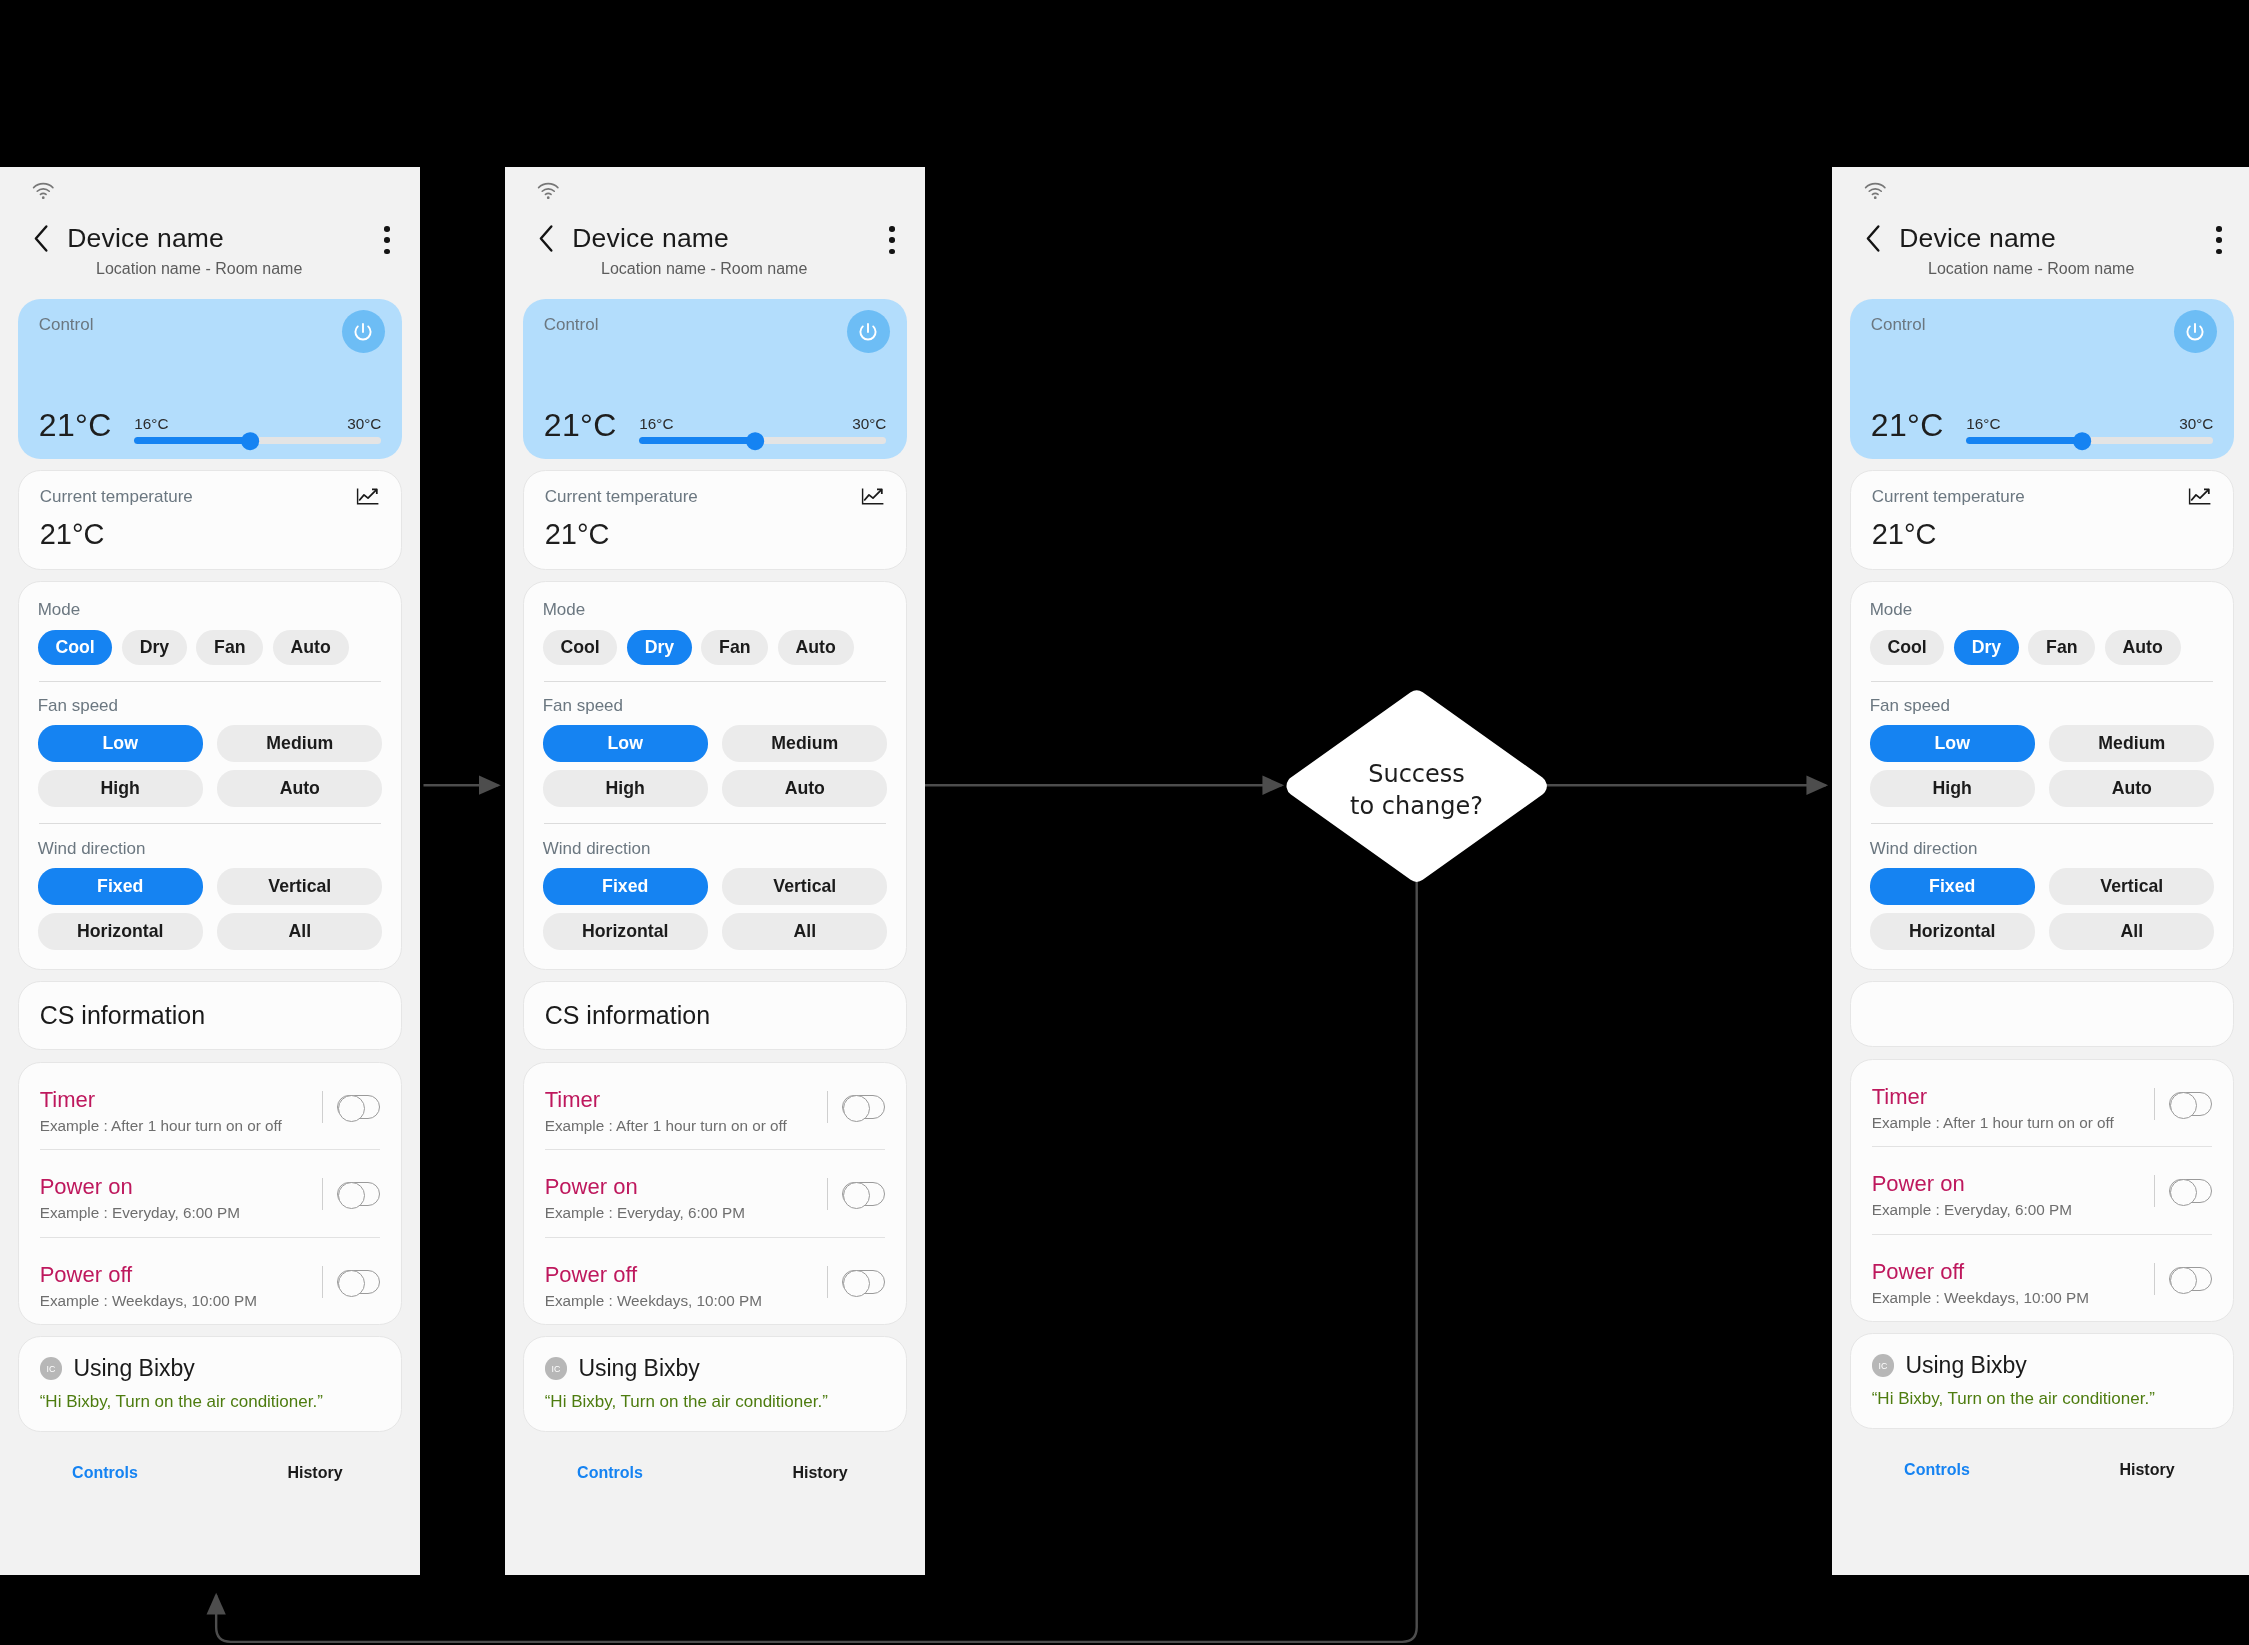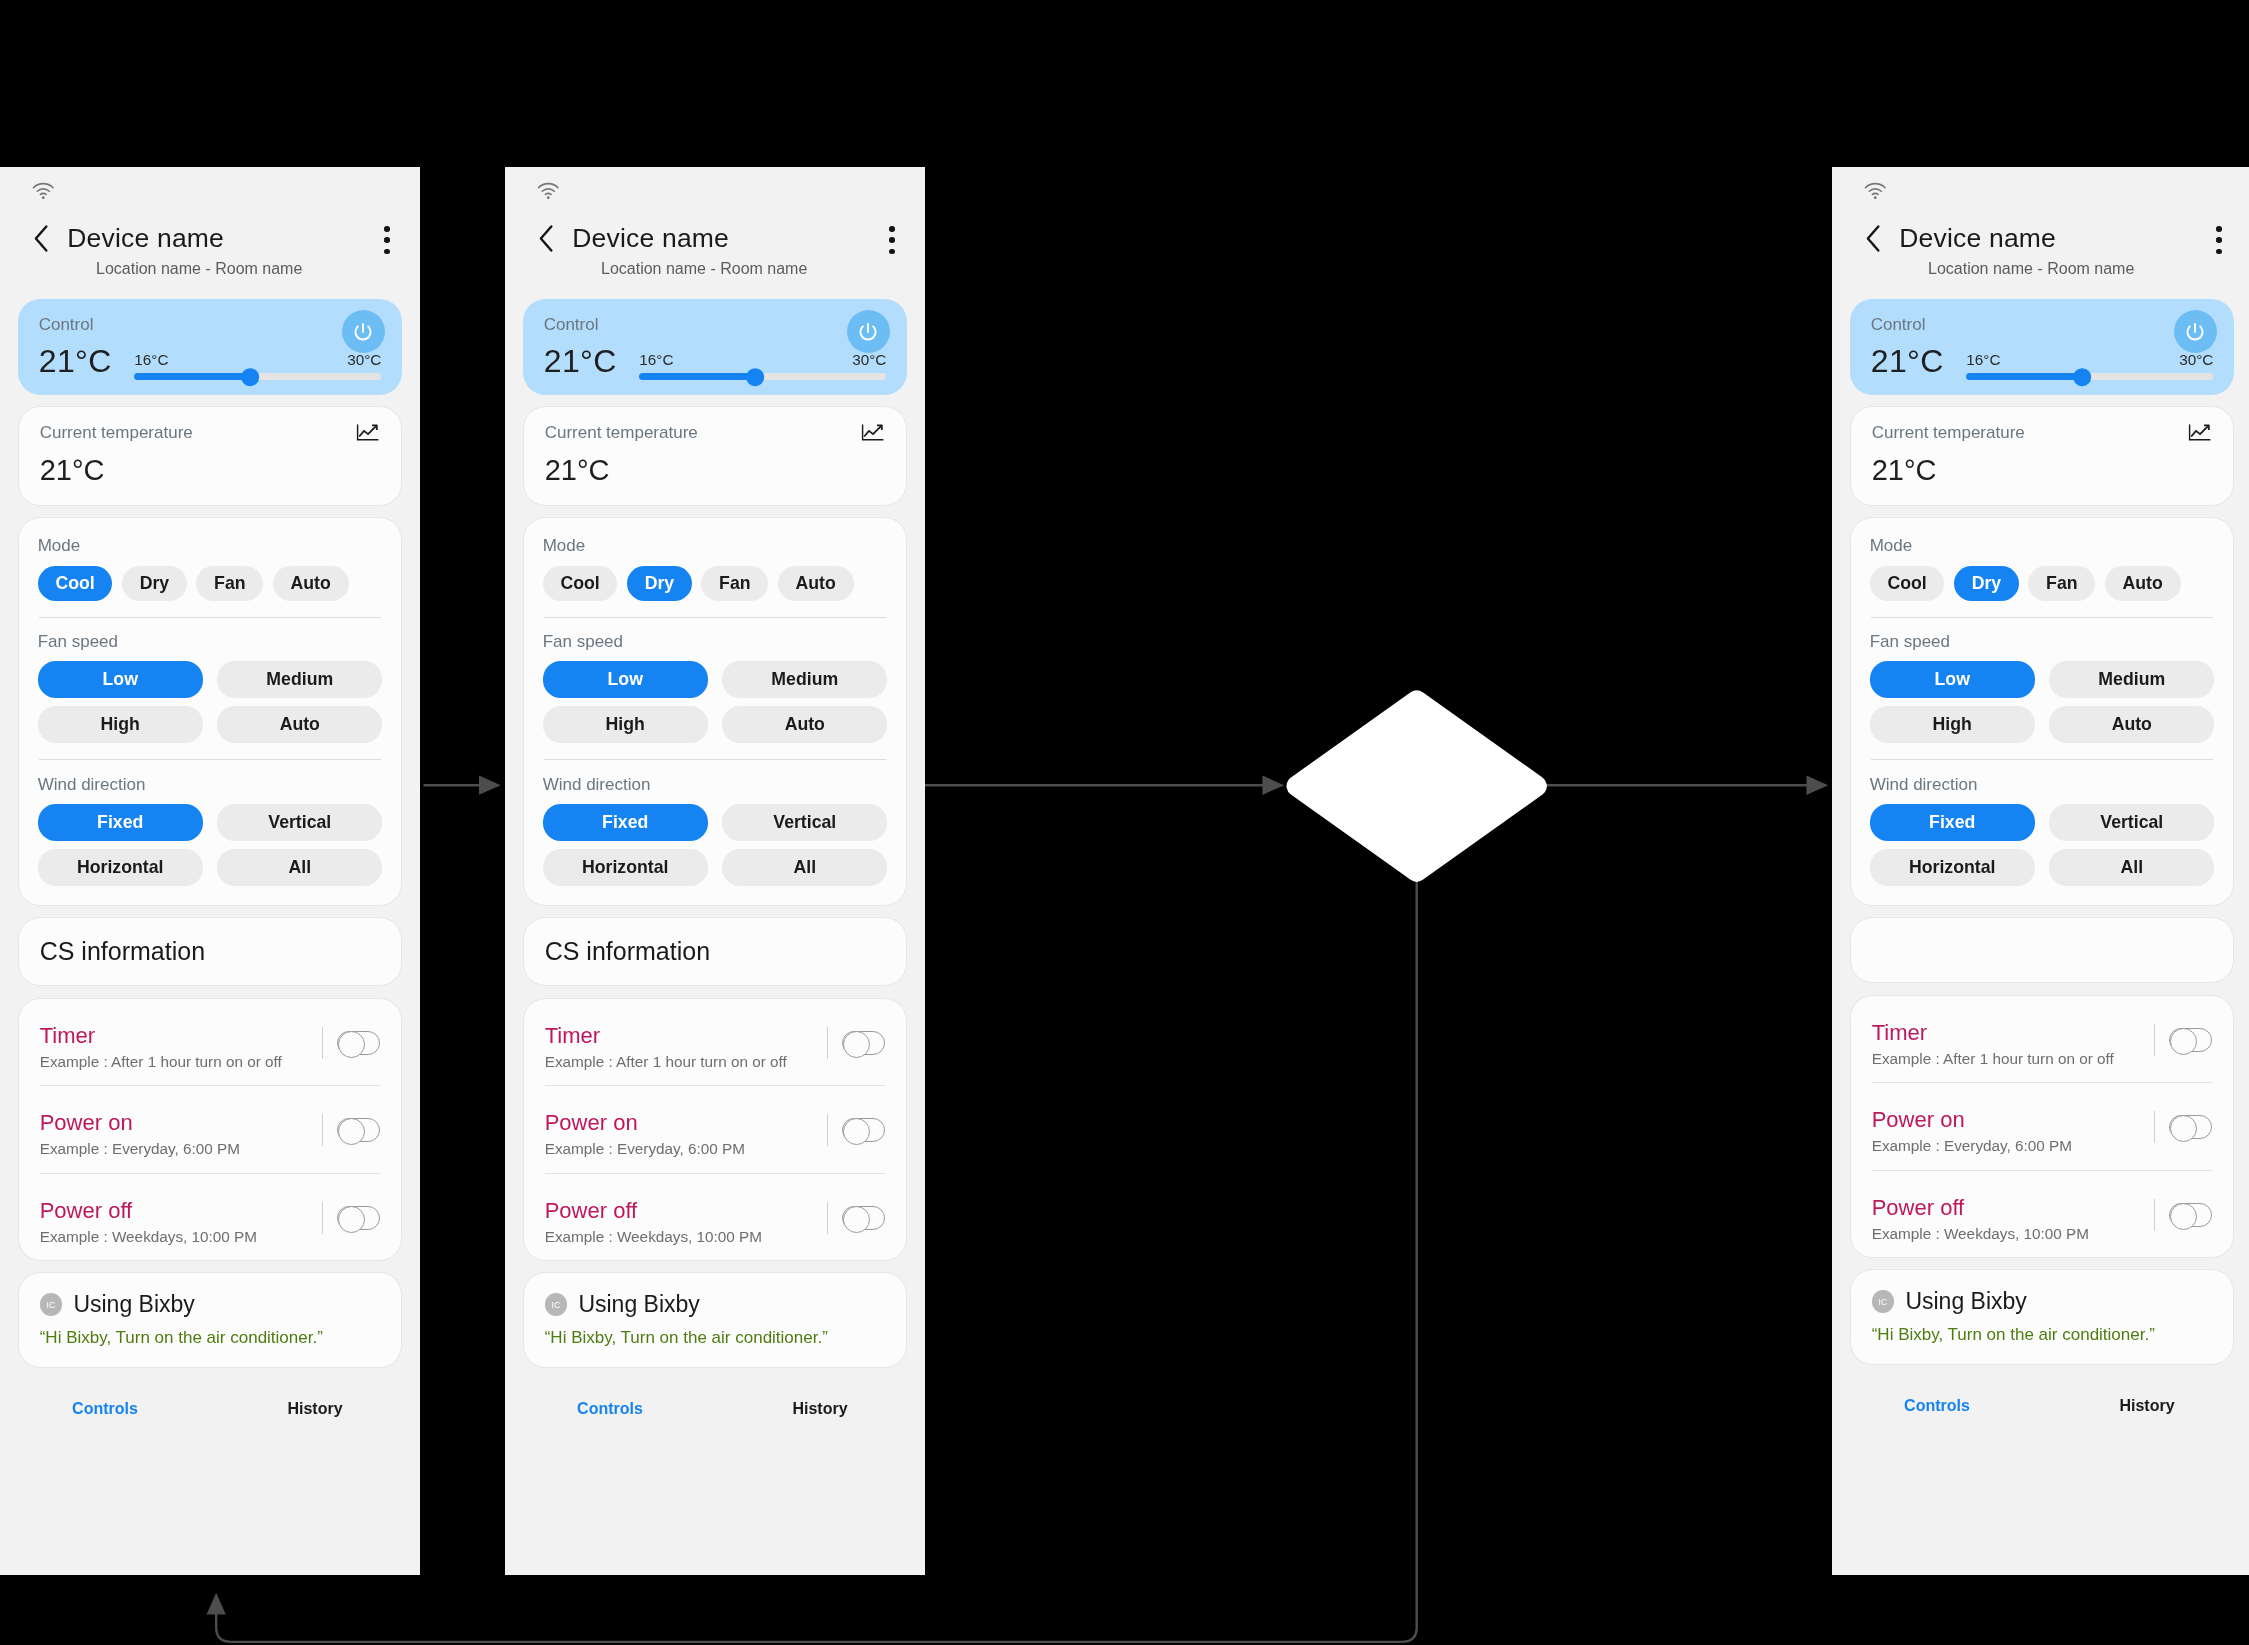--- a/index.html
+++ b/index.html
@@ -47,21 +47,21 @@
   }
 
   
   .control-card {
     background: #b3ddfc;
     border: none;
     border-radius: 22.5px;
     margin: 21px 17.7px 11.2px 17.7px;
     padding: 16px 21px 19px 21px;
     position: relative;
-    height: 96px;
+    height: 160px;
   }
   .control-label { font-size: 17px; color: #6b7780; }
   .power-btn {
     position: absolute; right: 17.7px; top: 11.2px;
     width: 43px; height: 43px; border-radius: 50%;
     background: #6dbdf5;
     display: flex; align-items: center; justify-content: center;
   }
   .control-bottom {
     position: absolute; left: 21px; right: 21px; bottom: 14.5px;
@@ -177,20 +177,24 @@
 
     <line x1="1150" y1="977" x2="1595" y2="977" stroke="#4d4d4d" stroke-width="3" marker-end="url(#ah)"></line>
 
     <line x1="1920" y1="977" x2="2272" y2="977" stroke="#4d4d4d" stroke-width="3" marker-end="url(#ah)"></line>
 
     <path d="M1763,1080 L1763,2025 Q1763,2043 1745,2043 L287,2043 Q269,2043 269,2025 L269,1985" fill="none" stroke="#4d4d4d" stroke-width="3" marker-end="url(#ah)"></path>
 
     <path d="M1763,872 L1912,978 L1763,1084 L1614,978 Z" fill="#ffffff" stroke="#ffffff" stroke-width="26" stroke-linejoin="round"></path>
   </svg>
 
+  <div class="diamond-label" style="left:1296px; top:759px; width:241px;">
+    <div>Success</div>
+    <div>to change?</div>
+  </div>
 
   <div class="phone" style="left:0px; top:167px; width:420px; height:1408px;">
 
     <div class="statusbar">
       <svg class="wifi-icon" width="22.5" height="17.7" viewBox="0 0 28 22">
         <path d="M2,7 A17,17 0 0 1 26,7" stroke="#777" stroke-width="2" fill="none" stroke-linecap="round"></path>
         <path d="M6.5,11.5 A11,11 0 0 1 21.5,11.5" stroke="#777" stroke-width="2" fill="none" stroke-linecap="round"></path>
         <path d="M10.5,15.5 A5.5,5.5 0 0 1 17.5,15.5" stroke="#777" stroke-width="2" fill="none" stroke-linecap="round"></path>
         <circle cx="14" cy="19.5" r="1.7" fill="#777"></circle>
       </svg>

